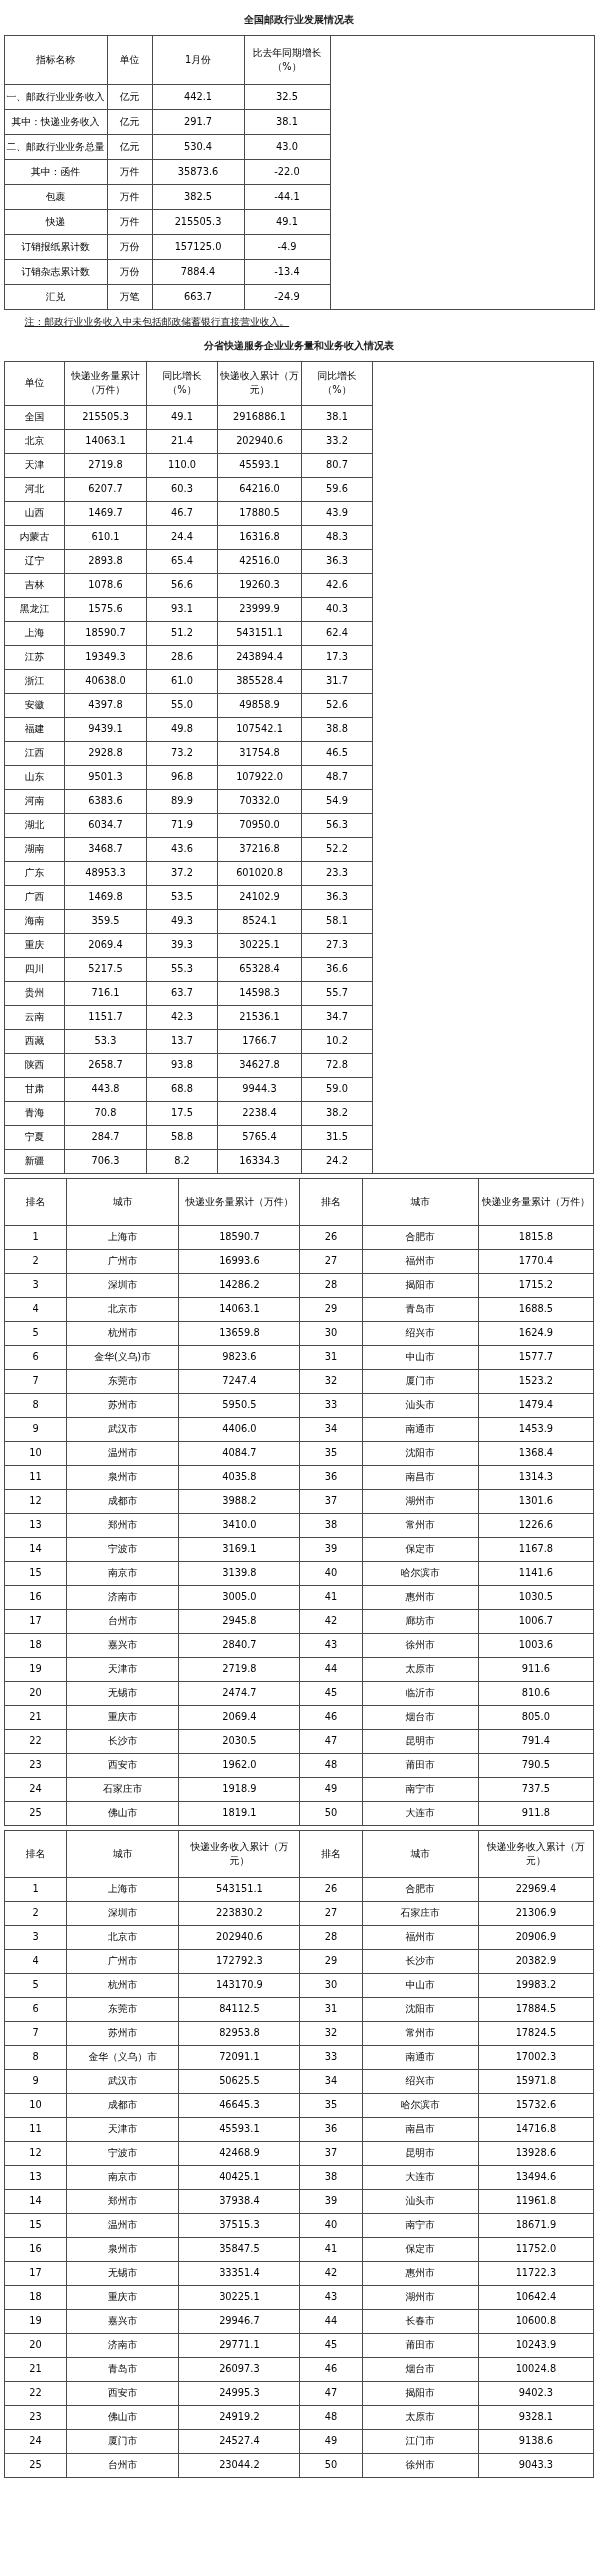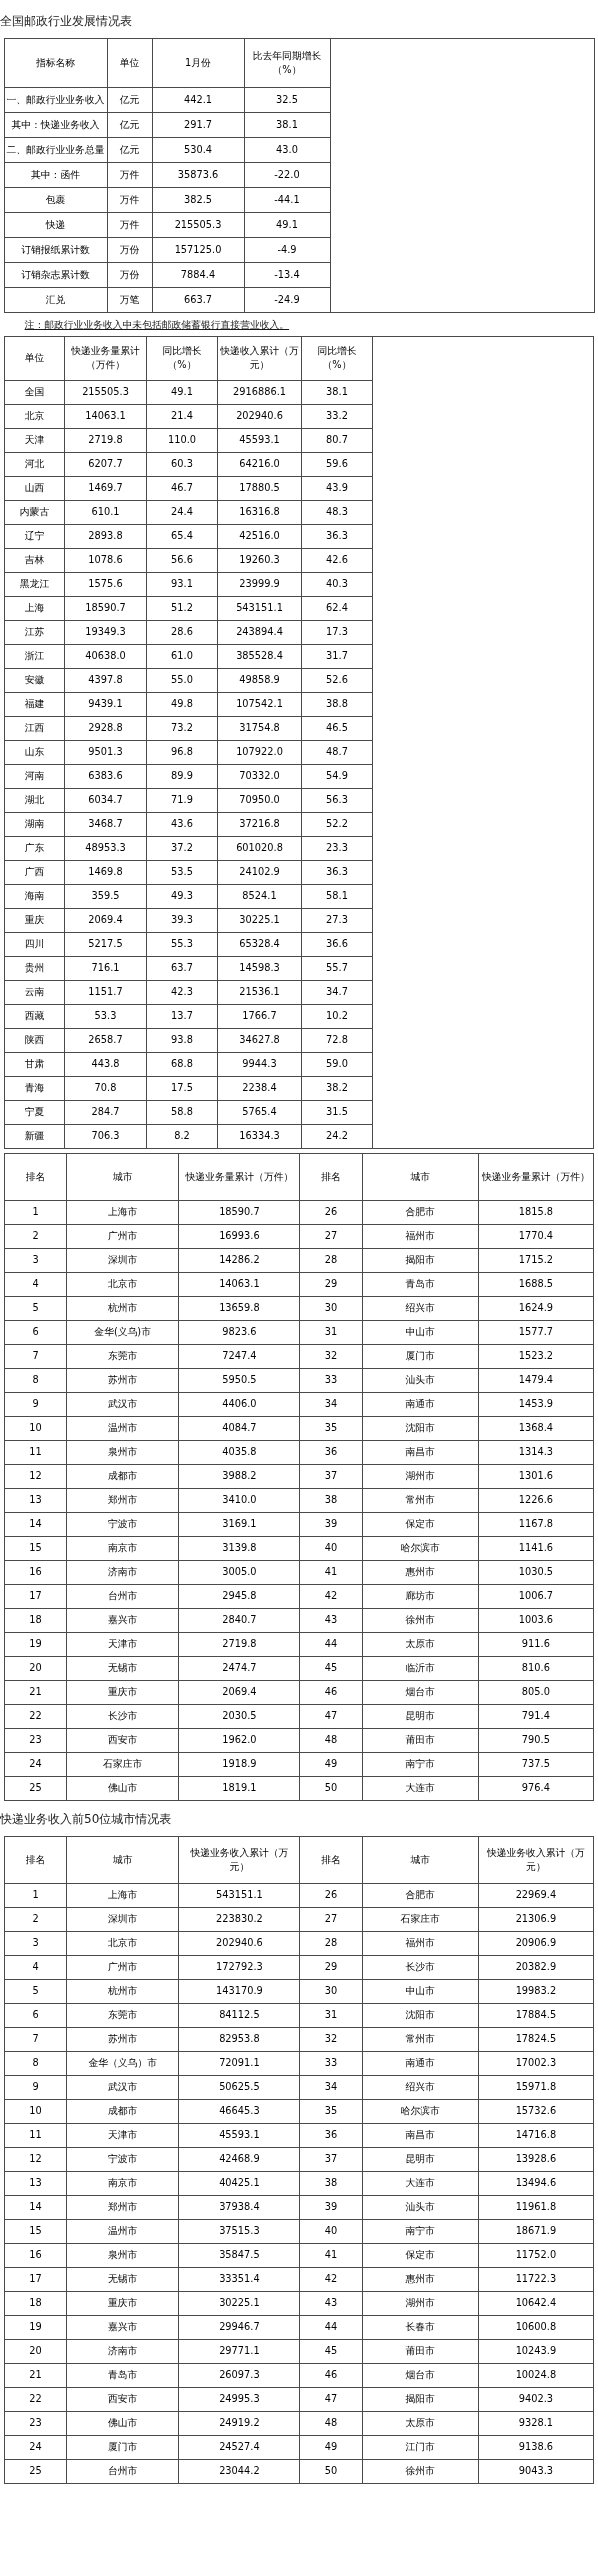--- a/index.html
+++ b/index.html
@@ -1,18 +1,18 @@
 <!DOCTYPE html>
 <html style="font-size:13px"><head>
 <meta charset="utf-8">
 <style>
   html, body { margin:0; padding:0; background:#ffffff; }
   body { font-family:"DejaVu Sans","Liberation Sans",sans-serif; color:#000; }
   .page { width:598px; box-sizing:border-box; padding:3.3px 0 4.9px 0; }
-  .tbl-title { text-align:left; font-size:12px; font-weight:normal; margin:9.8px 0 8.2px 0; color:#1a1a1a; }
+  .tbl-title { text-align:center; font-size:10px; font-weight:bold; margin:9.8px 0 8.2px 0; color:#1a1a1a; }
   table.t { border-collapse:collapse; table-layout:fixed; width:590px; margin:4px auto; border:1.6px solid #4a4a4a; }
   table.t td { border:0.8px solid #4a4a4a; text-align:center; vertical-align:middle;
                font-size:9.8px; line-height:1.45; padding:2.5px 1.6px; word-break:break-all; }
   .t1 td { height:19px; }
   .t1 tr:first-child td { height:43px; }
   .t2 td { height:18px; }
   .t2 tr:first-child td { height:38px; }
   .t3 td, .t4 td { height:18px; }
   .t3 tr:first-child td, .t4 tr:first-child td { height:41px; }
   .empty-col { background:#fff; }
@@ -91,20 +91,21 @@
         <tr>
           <td>汇兑</td>
           <td>万笔</td>
           <td>663.7</td>
           <td>-24.9</td>
         </tr>
       </tbody>
   </table>
   <p class="note">注：邮政行业业务收入中未包括邮政储蓄银行直接营业收入。</p>
 
+  <div class="tbl-title">分省快递服务企业业务量和业务收入情况表</div>
   <table class="t t2">
     <colgroup>
       <col style="width:60px">
         <col style="width:82px">
         <col style="width:71px">
         <col style="width:84px">
         <col style="width:71px">
         <col style="width:221px">
     </colgroup>
     <tbody>
@@ -552,26 +553,25 @@
           <td>49</td>
           <td>南宁市</td>
           <td>737.5</td>
         </tr>
         <tr>
           <td>25</td>
           <td>佛山市</td>
           <td>1819.1</td>
           <td>50</td>
           <td>大连市</td>
-          <td>976.4</td>
+          <td>911.8</td>
         </tr>
       </tbody>
   </table>
 
-  <div class="tbl-title">快递业务收入前50位城市情况表</div>
   <table class="t t4">
     <colgroup>
       <col style="width:62px">
         <col style="width:112px">
         <col style="width:121px">
         <col style="width:62px">
         <col style="width:116px">
         <col style="width:115px">
     </colgroup>
     <tbody>

